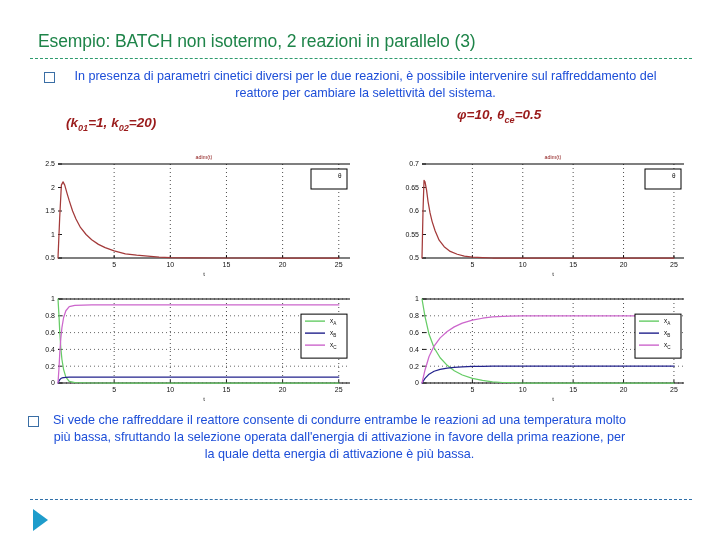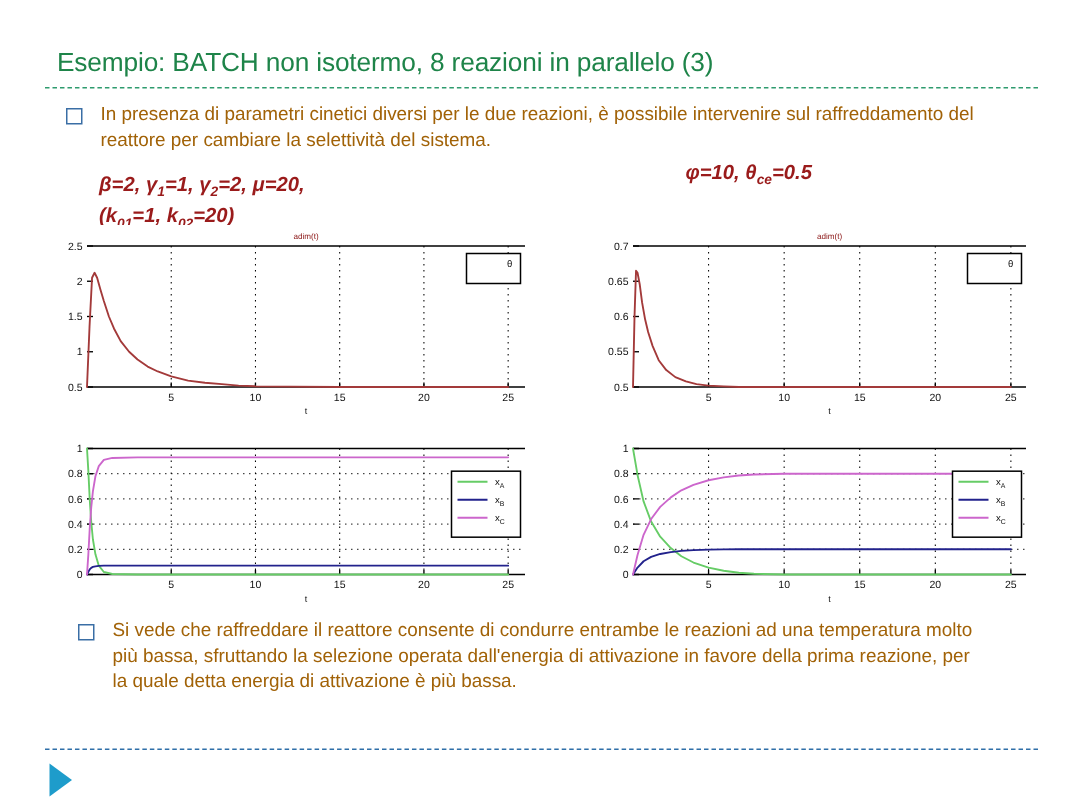--- a/index.html
+++ b/index.html
@@ -53,24 +53,25 @@
     height: 9px;
     border: 1.3px solid #3a6ea5;
     flex: 0 0 auto;
     margin-top: 4px;
     margin-right: 12px;
     background: transparent;
   }
   .bullet-text {
     font-size: 12.6px;
     line-height: 17px;
-    color: #a16207;
+    color: #1d4ed8;
+    text-align: center;
   }
   #bullet-1 { left: 44px; top: 68px; width: 620px; }
-  #bullet-2 { left: 52px; top: 412px; width: 600px; }
+  #bullet-2 { left: 28px; top: 412px; width: 600px; }
 
   
   .params {
     position: absolute;
     color: #9a1b1b;
     font-weight: bold;
     font-style: italic;
     font-size: 13.5px;
     line-height: 16.5px;
     white-space: nowrap;
@@ -105,33 +106,30 @@
     width: 0;
     height: 0;
     border-left: 15px solid #1e9ccb;
     border-top: 11px solid transparent;
     border-bottom: 11px solid transparent;
   }
 </style>
 </head>
 <body>
 
-<div class="slide-title">Esempio: BATCH non isotermo, 8 reazioni in parallelo (3)</div>
+<div class="slide-title">Esempio: BATCH non isotermo, 2 reazioni in parallelo (3)</div>
 
 <div class="rule-top"></div>
 
 <div class="bullet-row" id="bullet-1">
   <span class="bullet-marker"></span>
   <span class="bullet-text">In presenza di parametri cinetici diversi per le due reazioni, è possibile intervenire sul raffreddamento del reattore per cambiare la selettività del sistema.</span>
 </div>
 
 <div class="params" id="params-left">
-  <div>
-    <span class="np">β</span>=2, <span class="np">γ</span><sub>1</sub>=1, <span class="np">γ</span><sub>2</sub>=2, <span class="np">μ</span>=20,
-  </div>
   <div>
     (<span class="np">k</span><sub>01</sub>=1, <span class="np">k</span><sub>02</sub>=20)
   </div>
 </div>
 
 <div class="params" id="params-right">
   <div>
     <span class="np">φ</span>=10, <span class="np">θ</span><sub>ce</sub>=0.5
   </div>
 </div>

